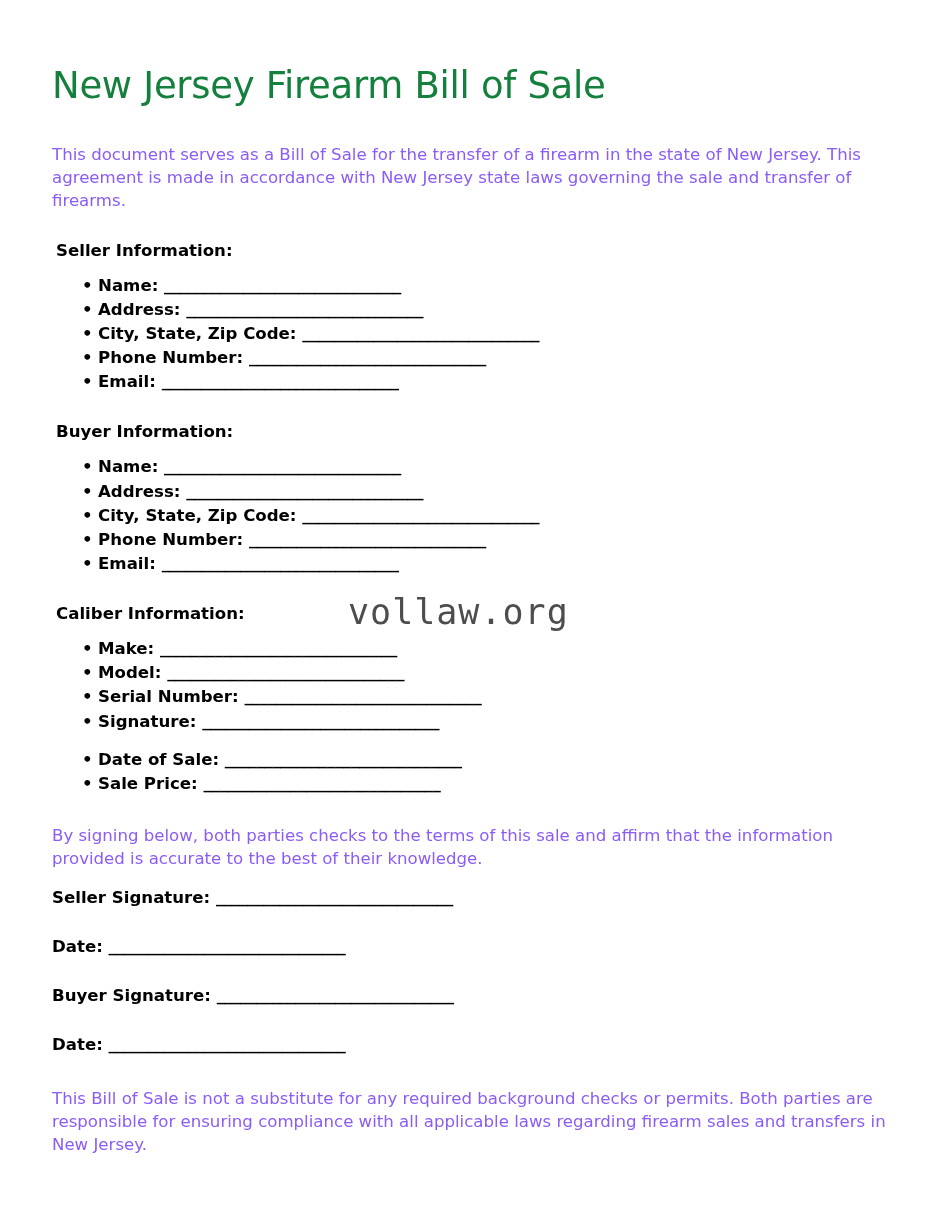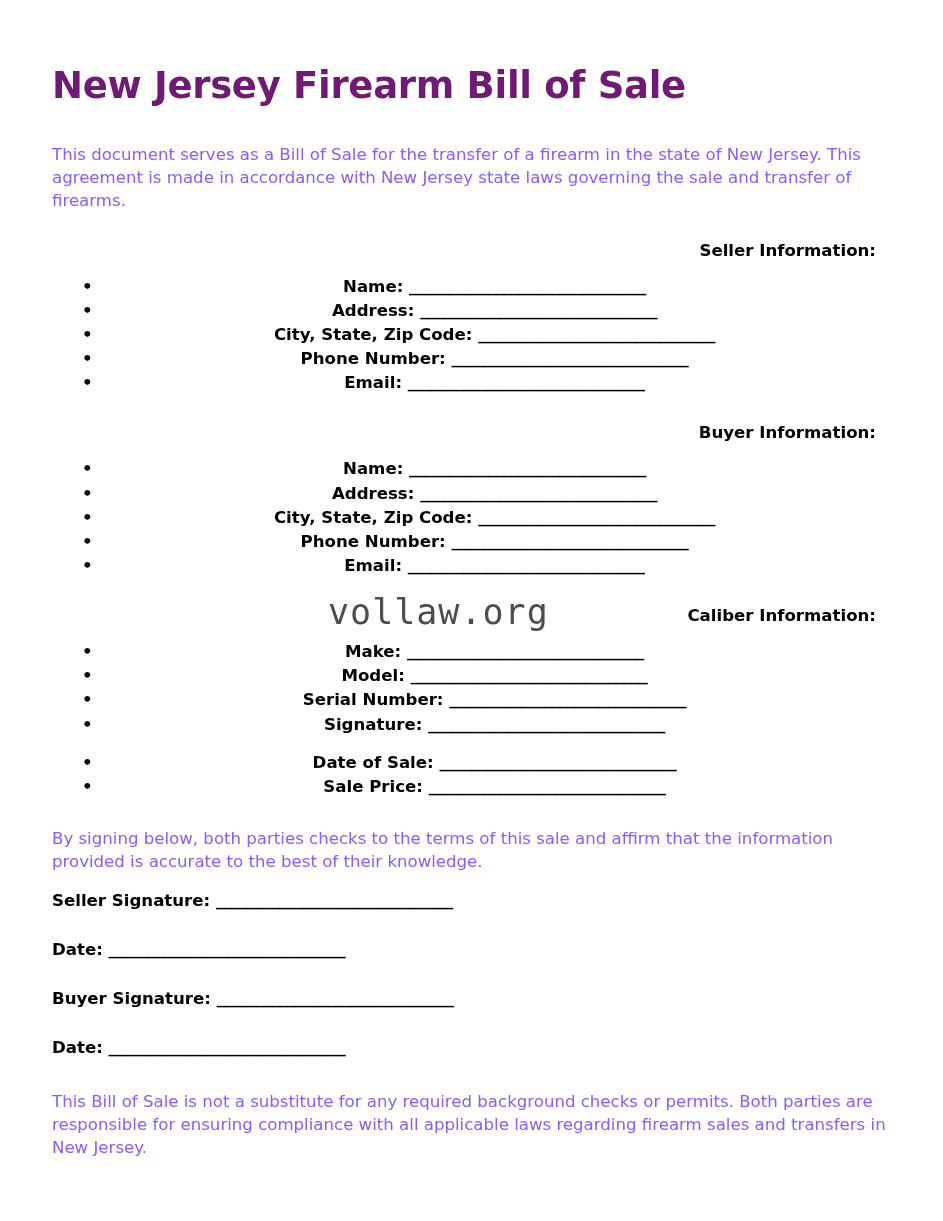--- a/index.html
+++ b/index.html
@@ -20,54 +20,52 @@
     position: relative;
     width: 943px;
     height: 1221px;
     box-sizing: border-box;
     padding: 52px 52px 0 52px;
     background: #ffffff;
   }
 
   .doc-title {
     font-size: 37px;
-    font-weight: bold;
+    font-weight: normal;
     letter-spacing: -0.3px;
     margin: 13px 0 0 0;
     line-height: 1.15;
-    color: #701a75;
+    color: #15803d;
   }
 
   .intro-para,
   .affirm-para,
   .disclaimer-para {
     font-size: 16.6px;
     line-height: 1.41;
     margin: 0;
     color: #8b5cf6;
   }
 
   .intro-para { margin-top: 35px; max-width: 830px; }
   .affirm-para { margin-top: 28px; max-width: 800px; }
   .disclaimer-para { margin-top: 30px; max-width: 840px; }
 
   .section-heading {
     font-size: 16.6px;
     font-weight: bold;
-    margin: 15px;
+    margin: 4px;
     color: #000;
-    text-align: right;
   }
   .sec-gap { margin-top: 28px; }
 
   ul.field-list {
     list-style: none;
     margin: 14px 0 0 0;
     padding: 0;
-    text-align: center;
   }
   ul.field-list li {
     position: relative;
     padding-left: 46px;
     font-size: 16.6px;
     font-weight: bold;
     line-height: 1.455;
     white-space: nowrap;
     color: #000;
   }
@@ -90,21 +88,21 @@
     font-weight: bold;
     line-height: 1.4;
     margin: 0 0 26px 0;
     white-space: nowrap;
     color: #000;
   }
   .sig-line:last-child { margin-bottom: 0; }
 
   .watermark {
     position: absolute;
-    left: 328px;
+    left: 348px;
     top: 592px;
     font-family: "DejaVu Sans Mono", "Liberation Mono", monospace;
     font-size: 35px;
     letter-spacing: 1px;
     color: #4d4d4d;
     white-space: nowrap;
     pointer-events: none;
     user-select: none;
   }
 </style>

